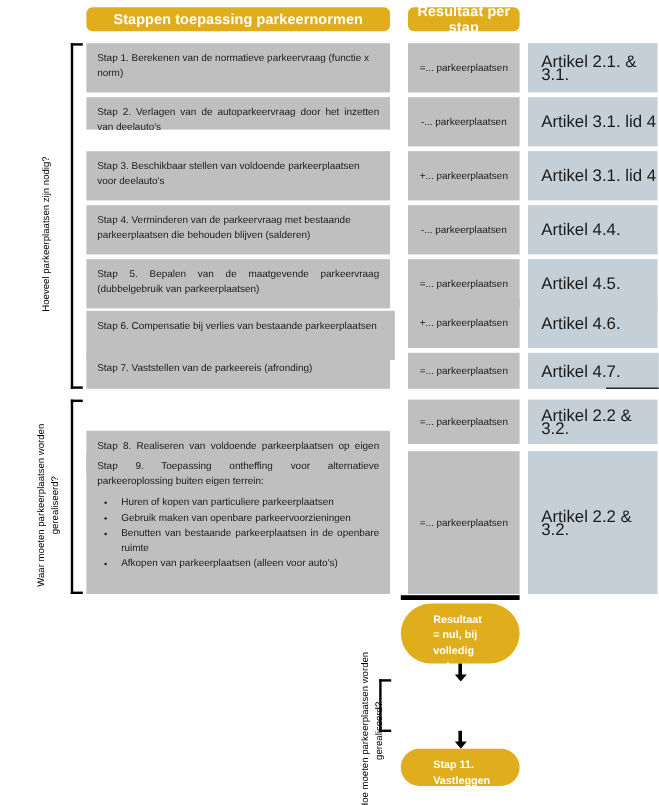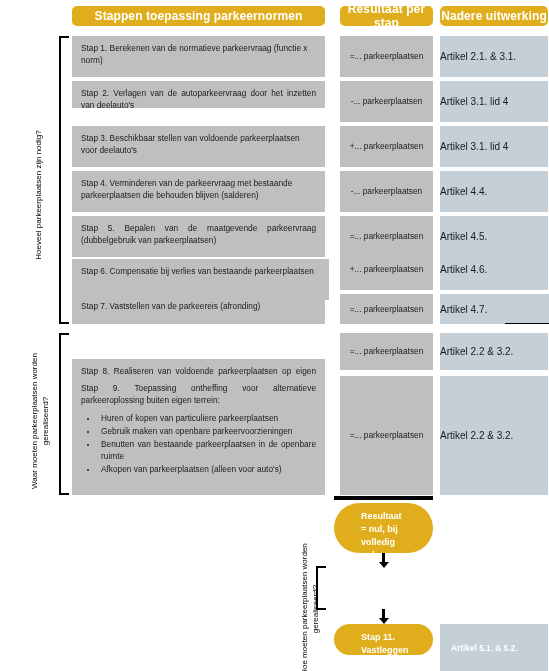--- a/index.html
+++ b/index.html
@@ -39,23 +39,23 @@
   }
   .step-cell.nojust{text-align:left;}
   .res-cell{
     background:#bfbfbf;color:#1a1a1a;
     font-size:8.3px;line-height:11px;
     display:flex;align-items:center;justify-content:center;
     text-align:center;
   }
   .art-cell{
     background:#c5cfd7;color:#1a1a1a;
-    font-size:10px;line-height:11px;
+    font-size:14px;line-height:11px;
     display:flex;align-items:center;
-    padding-left:0;
+    padding-left:11px;
   }
   .step-cell ul{margin:7px 0 0 0;padding-left:17px;}
   .step-cell li{margin:0 0 1.5px 0;padding-left:3px;}
   .step-cell li::marker{font-size:8px;}
 
   
   .ybox{
     position:absolute;box-sizing:border-box;
     background:#e0ae1c;color:#ffffff;
     font-size:9px;font-weight:bold;line-height:13px;
@@ -101,21 +101,20 @@
     border-top:6px solid #000;
   }
 </style>
 </head>
 <body>
 
 <div id="root">
 
   <div class="pill" id="pill-steps">Stappen toepassing parkeernormen</div>
   <div class="pill" id="pill-result">Resultaat per stap</div>
-  <div class="pill" id="pill-article">Nadere uitwerking</div>
 
   <div class="vlabel" style="left:-62px;top:175px;width:200px;height:40px;">Hoeveel parkeerplaatsen zijn nodig?</div>
   <div class="vlabel" style="left:-50px;top:400px;width:180px;height:42px;">Waar moeten parkeerplaatsen worden gerealiseerd?</div>
   <div class="vlabel" style="left:225px;top:588px;width:170px;height:42px;">Hoe moeten parkeerplaatsen worden gerealiseerd?</div>
 
   <div class="bracket" style="left:59px;top:36px;width:10px;height:288px;"></div>
   <div class="bracket" style="left:59px;top:333px;width:10px;height:162px;"></div>
   <div class="bracket" style="left:316px;top:566px;width:10px;height:44px;"></div>
 
   <div class="cell step-cell nojust" style="left:72px;top:36px;width:253px;height:41px;">Stap 1. Berekenen van de normatieve parkeervraag (functie x norm)</div>
@@ -169,15 +168,14 @@
   <div class="ybox" style="left:334px;top:503px;width:99px;height:50px;">Resultaat = nul, bij volledig oplossen van de parkeereis</div>
 
   <div class="arrow-stem" style="left:382px;top:553px;height:13px;"></div>
   <div class="arrow-head" style="left:378.5px;top:562px;"></div>
 
 
   <div class="arrow-stem" style="left:382px;top:609px;height:12px;"></div>
   <div class="arrow-head" style="left:378.5px;top:618px;"></div>
 
   <div class="ybox" style="left:334px;top:624px;width:99px;height:31px;">Stap 11. Vastleggen parkeerafspraken</div>
-  <div class="art-yellowrow" style="left:440px;top:624px;width:108px;height:47px;">Artikel 5.1. &amp; 5.2.</div>
 
 </div>
 
 </body></html>

